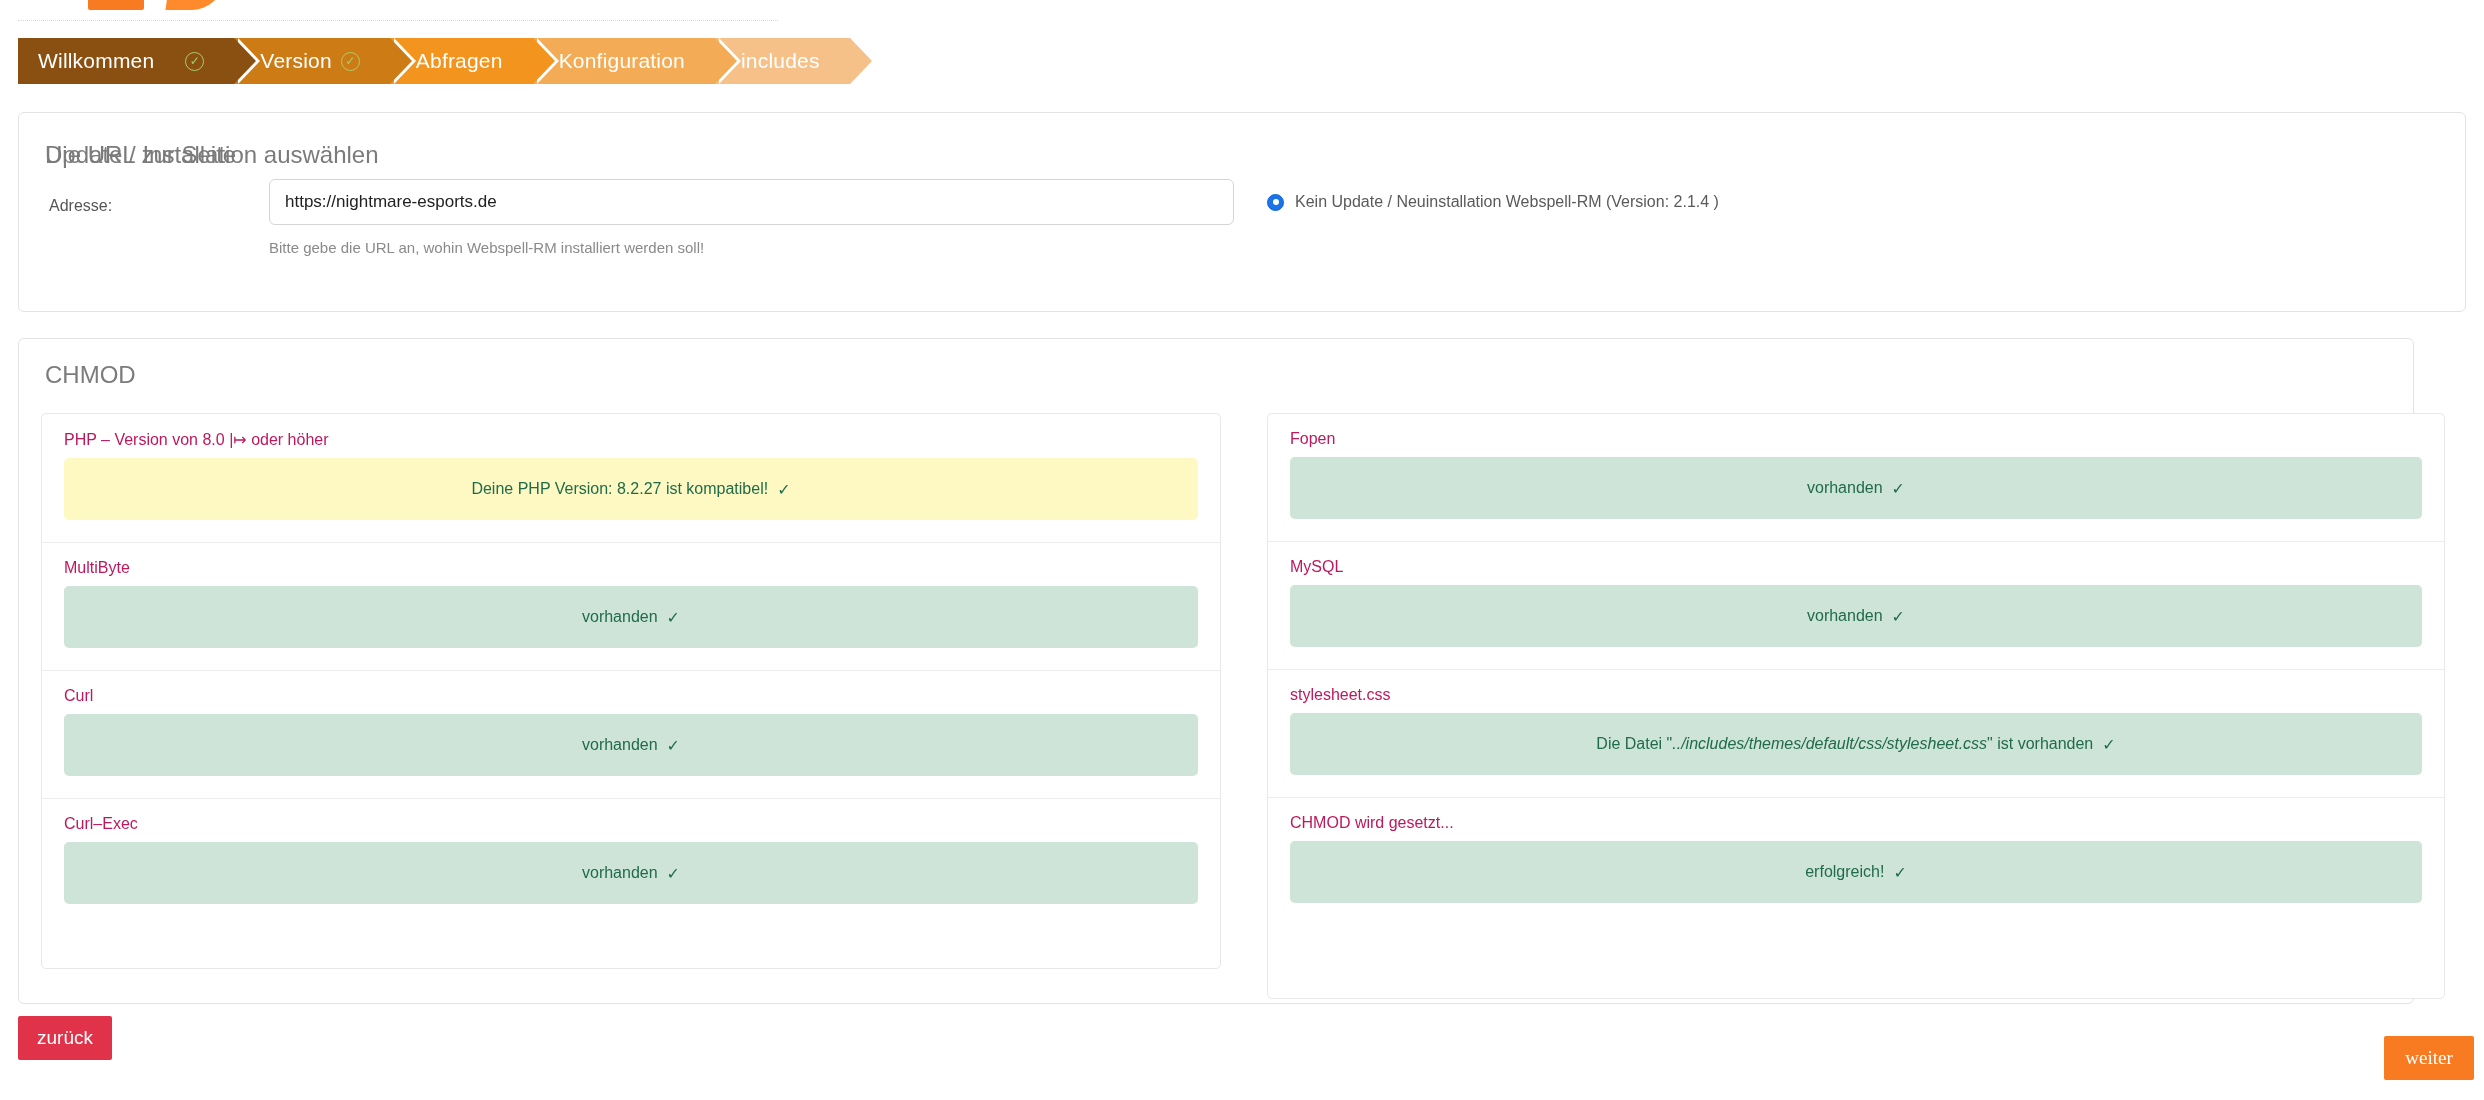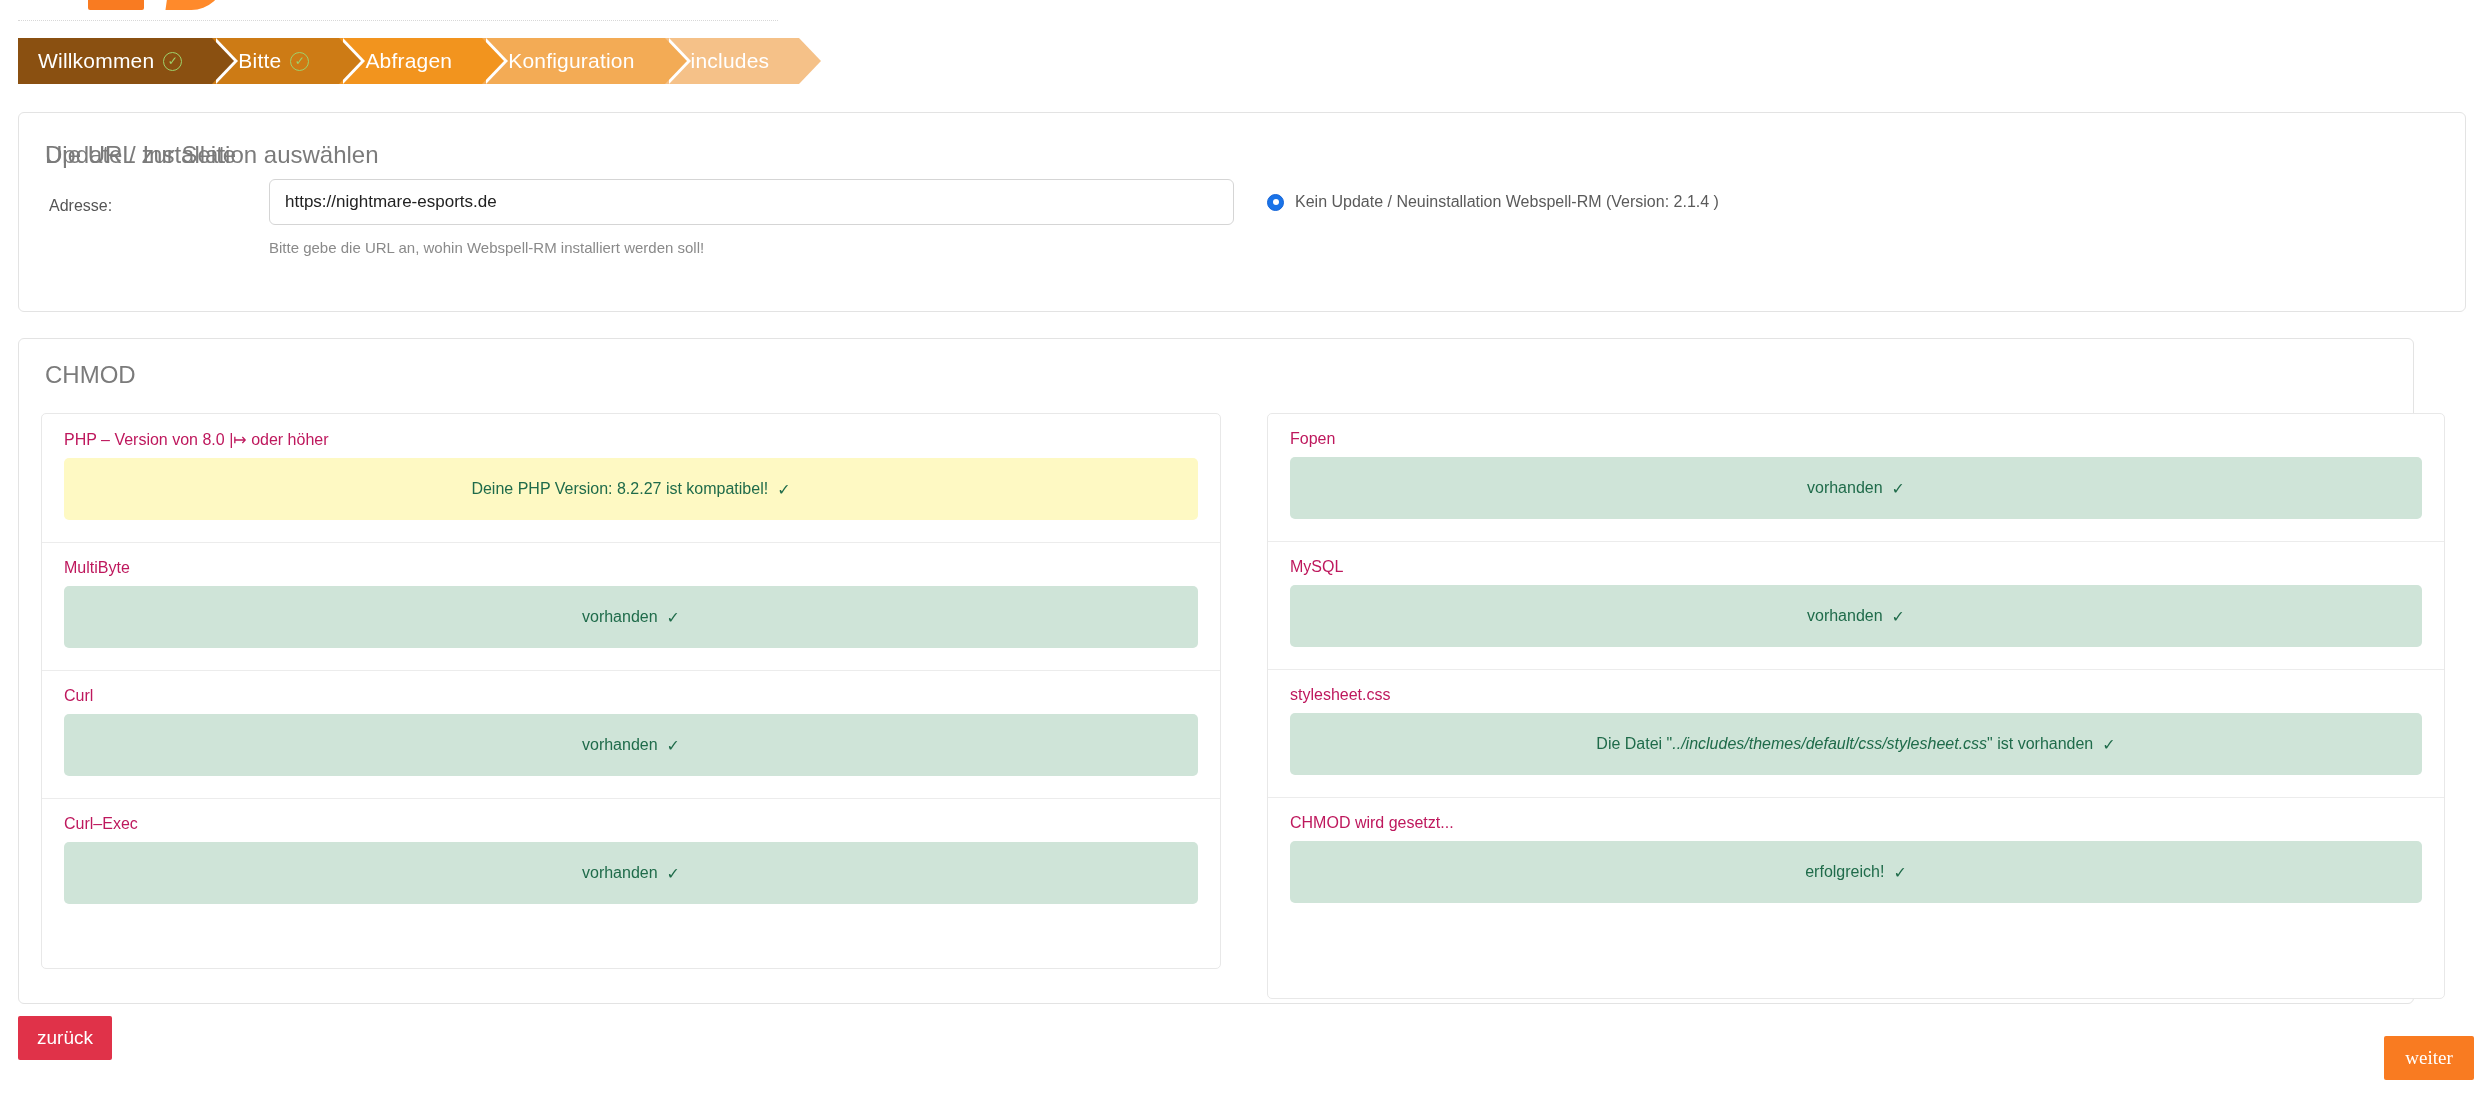--- a/index.html
+++ b/index.html
@@ -61,21 +61,21 @@
     position: relative;
     display: flex;
     align-items: center;
     height: 46px;
     color: #ffffff;
     font-size: 21px;
     padding: 0 30px 0 26px;
     white-space: nowrap;
     letter-spacing: .2px;
   }
-  .step:first-child { padding-left: 20px; }
+  .step:first-child { padding-left: 20px; gap: 22px; }
   .step .arrow-r {
     position: absolute;
     right: -22px;
     top: 0;
     width: 0; height: 0;
     border-top: 23px solid transparent;
     border-bottom: 23px solid transparent;
     border-left: 22px solid currentColor;
     z-index: 2;
   }
@@ -248,21 +248,21 @@
 </div>
 
 <nav class="steps" id="steps">
     <div class="step" style="background: rgb(138, 80, 17);">
       <span class="step-label">Willkommen</span>
       <span class="step-check">✓</span>
       <span class="notch"></span>
       <span class="arrow-r" style="color: rgb(138, 80, 17);"></span>
     </div>
     <div class="step" style="background: rgb(205, 123, 21);">
-      <span class="step-label">Bitte</span>
+      <span class="step-label">Version</span>
       <span class="step-check">✓</span>
       <span class="notch"></span>
       <span class="arrow-r" style="color: rgb(205, 123, 21);"></span>
     </div>
     <div class="step" style="background: rgb(242, 148, 30);">
       <span class="step-label">Abfragen</span>
       <span class="notch"></span>
       <span class="arrow-r" style="color: rgb(242, 148, 30);"></span>
     </div>
     <div class="step" style="background: rgb(243, 171, 85);">

